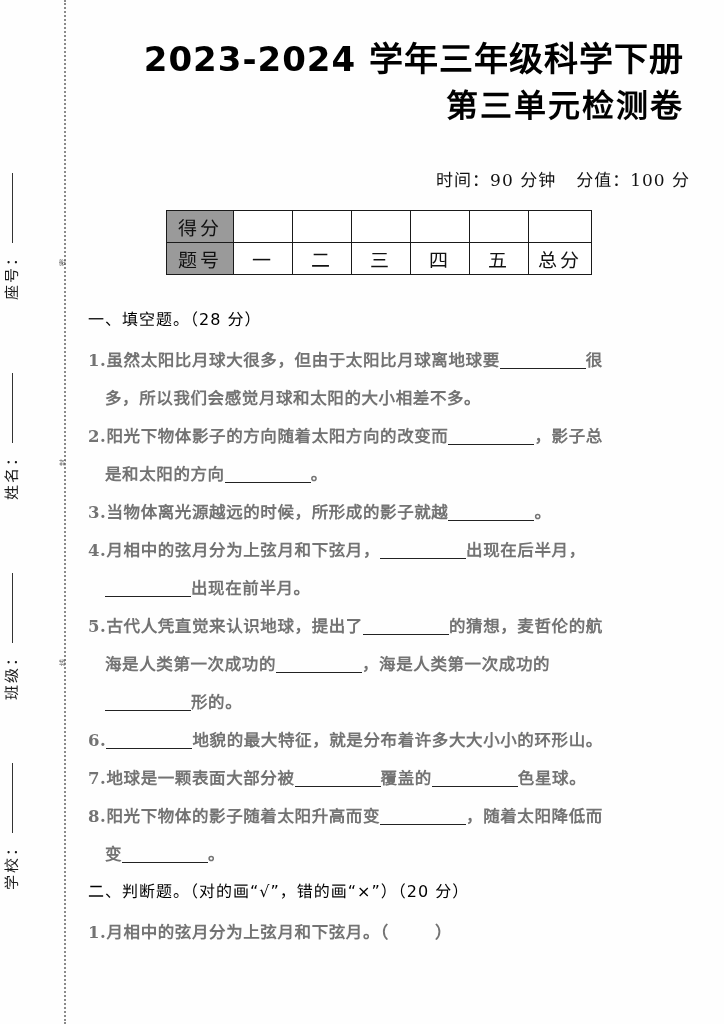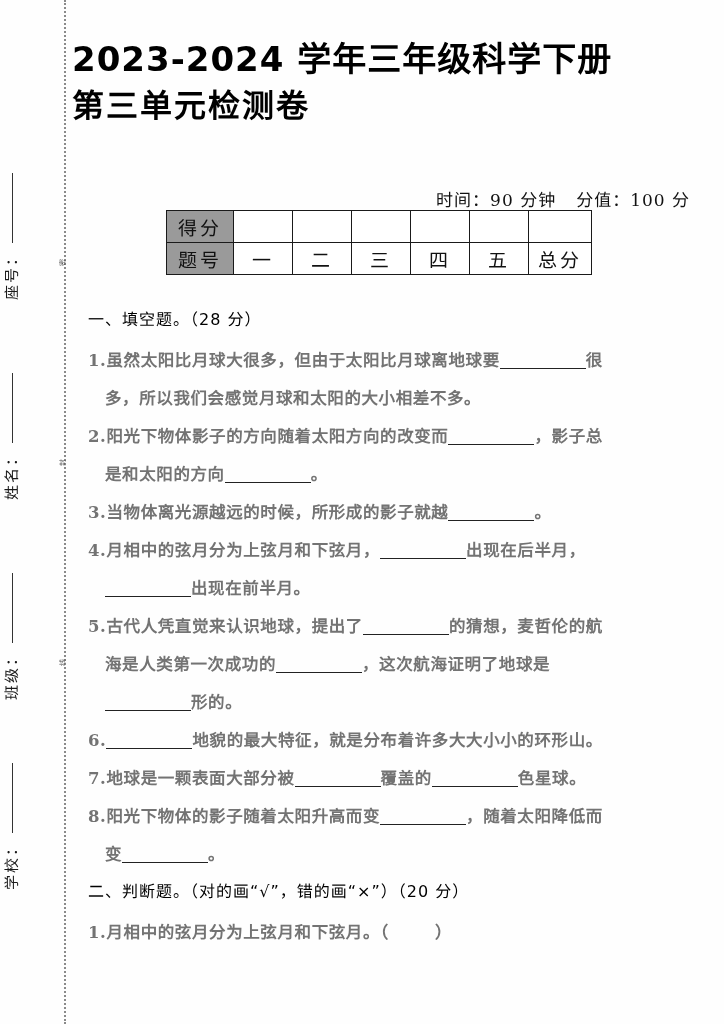--- a/index.html
+++ b/index.html
@@ -55,24 +55,24 @@
     transform: rotate(-90deg);
     font-size: 7px;
     color: #555;
     letter-spacing: 1px;
     white-space: nowrap;
   }
 
   
   .title-wrap {
     position: absolute;
-    left: 72px;
+    left: 66px;
     top: 36px;
     width: 618px;
-    text-align: left;
+    text-align: right;
   }
   .title-line {
     font-family: "DejaVu Sans", "Liberation Sans", sans-serif;
     font-weight: bold;
     font-size: 34px;
     line-height: 46px;
     letter-spacing: 1px;
     color: #000;
   }
   .subtitle-line {
@@ -86,21 +86,20 @@
   }
   .meta-line {
     position: absolute;
     left: 78px;
     top: 166px;
     width: 612px;
     text-align: right;
     font-size: 17px;
     letter-spacing: 1px;
     color: #111;
-    margin-top: 20px;
   }
   .meta-line .gap { display: inline-block; width: 20px; }
 
   
   .score-table {
     position: absolute;
     left: 166px;
     top: 210px;
     border-collapse: collapse;
     table-layout: fixed;
@@ -210,21 +209,21 @@
   <div class="content" id="content-root">
       <div class="section-head">一、填空题。（28 分）</div>
       <div class="q"><span>1.</span><span>虽然太阳比月球大很多，但由于太阳比月球离地球要</span><span class="ln"></span><span>很</span></div>
       <div class="q q-line2"><span>多，所以我们会感觉月球和太阳的大小相差不多。</span></div>
       <div class="q"><span>2.</span><span>阳光下物体影子的方向随着太阳方向的改变而</span><span class="ln"></span><span>，影子总</span></div>
       <div class="q q-line2"><span>是和太阳的方向</span><span class="ln"></span><span>。</span></div>
       <div class="q"><span>3.</span><span>当物体离光源越远的时候，所形成的影子就越</span><span class="ln"></span><span>。</span></div>
       <div class="q"><span>4.</span><span>月相中的弦月分为上弦月和下弦月，</span><span class="ln"></span><span>出现在后半月，</span></div>
       <div class="q q-line2"><span class="ln"></span><span>出现在前半月。</span></div>
       <div class="q"><span>5.</span><span>古代人凭直觉来认识地球，提出了</span><span class="ln"></span><span>的猜想，麦哲伦的航</span></div>
-      <div class="q q-line2"><span>海是人类第一次成功的</span><span class="ln"></span><span>，这次航海证明了地球是</span></div>
+      <div class="q q-line2"><span>海是人类第一次成功的</span><span class="ln"></span><span>，海是人类第一次成功的</span></div>
       <div class="q q-line2"><span class="ln"></span><span>形的。</span></div>
       <div class="q"><span>6.</span><span class="ln"></span><span>地貌的最大特征，就是分布着许多大大小小的环形山。</span></div>
       <div class="q"><span>7.</span><span>地球是一颗表面大部分被</span><span class="ln"></span><span>覆盖的</span><span class="ln"></span><span>色星球。</span></div>
       <div class="q"><span>8.</span><span>阳光下物体的影子随着太阳升高而变</span><span class="ln"></span><span>，随着太阳降低而</span></div>
       <div class="q q-line2"><span>变</span><span class="ln"></span><span>。</span></div>
       <div class="section-head second">二、判断题。（对的画“√”，错的画“×”）（20 分）</div>
       <div class="q"><span>1.</span><span>月相中的弦月分为上弦月和下弦月。（</span><span class="blank-space"></span><span>）</span></div>
     </div>
 
 </div>

